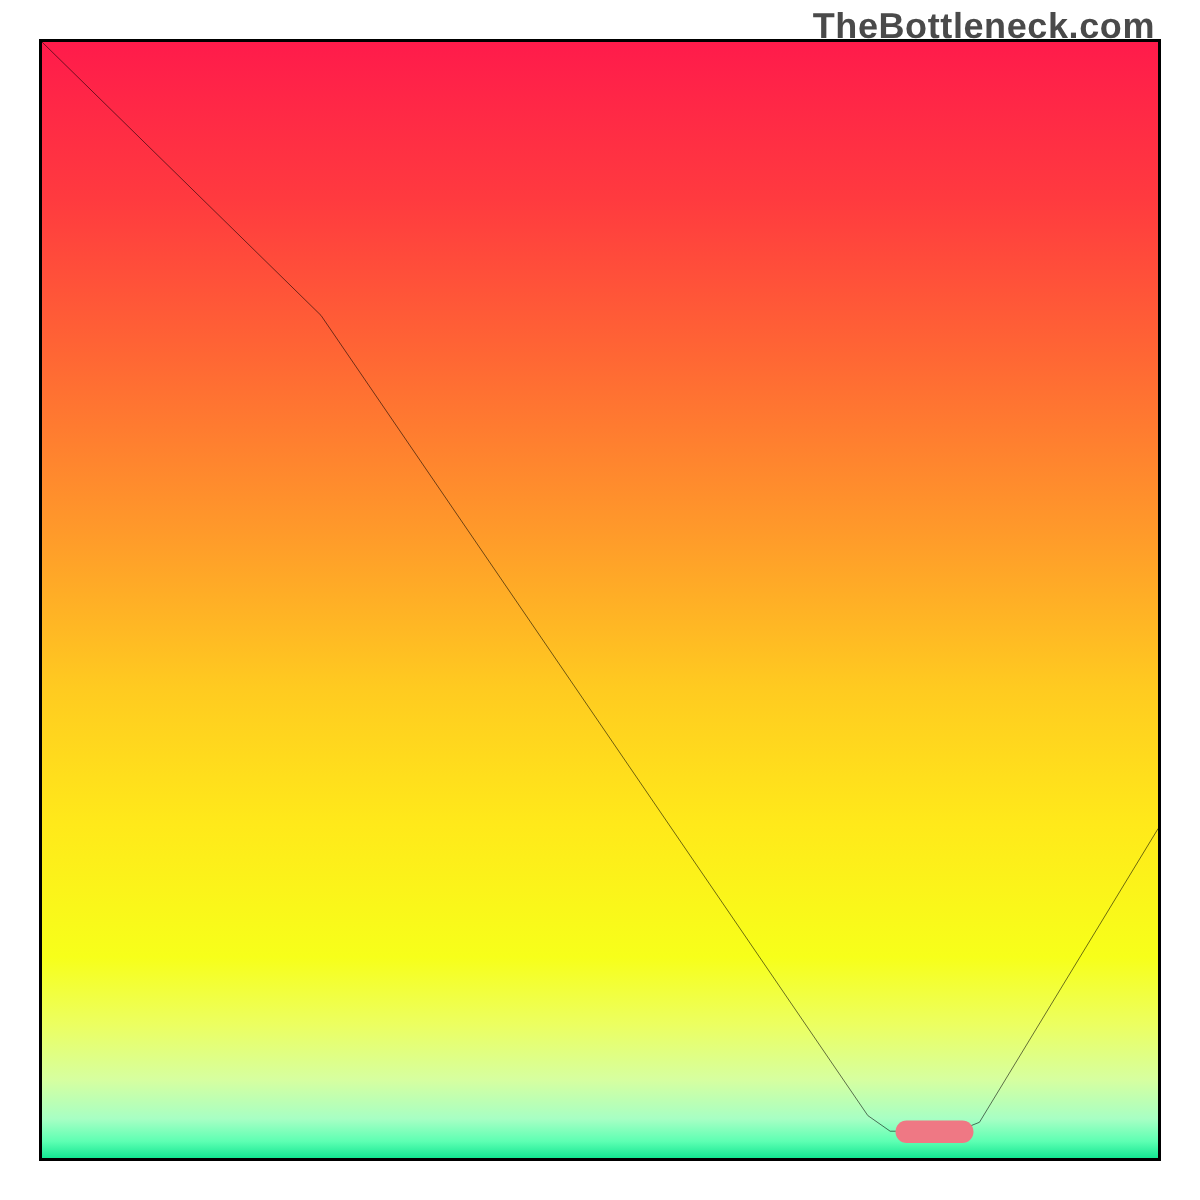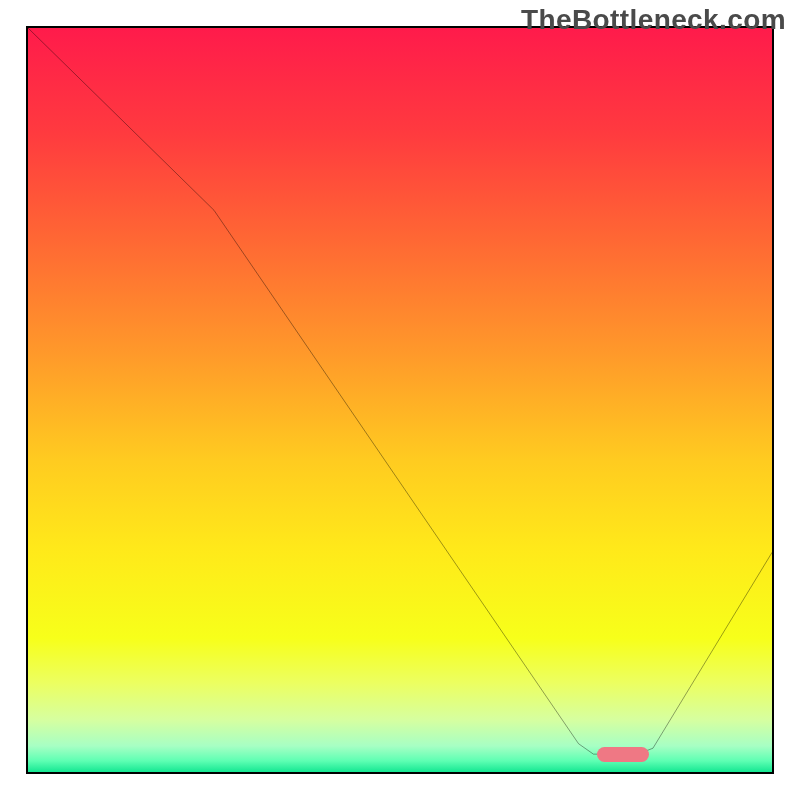--- a/index.html
+++ b/index.html
@@ -12,22 +12,22 @@
     overflow: hidden;
   }
   .wrap {
     position: relative;
     width: 800px;
     height: 800px;
   }
   .watermark {
     position: absolute;
     top: 4px;
-    right: 14px;
-    font-size: 28px;
+    right: 30px;
+    font-size: 24px;
     font-weight: 700;
     letter-spacing: 0.4px;
     color: #4a4a4a;
     z-index: 5;
   }
   .plot {
     position: absolute;
     left: 26px;
     top: 26px;
     width: 748px;

